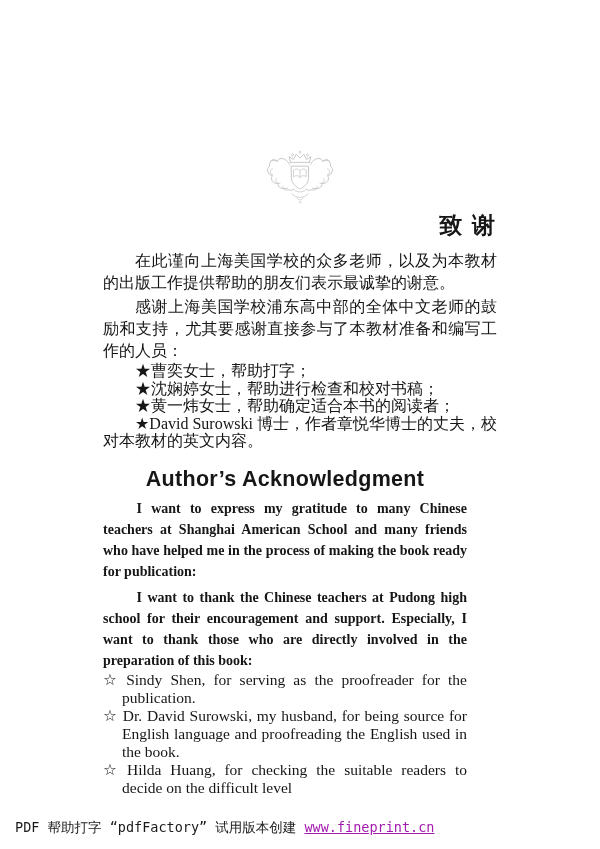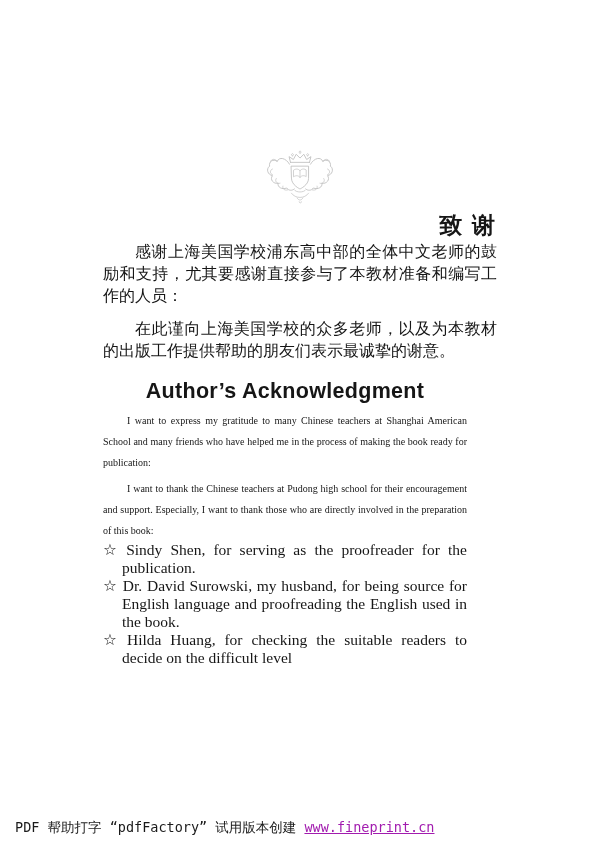--- a/index.html
+++ b/index.html
@@ -50,25 +50,26 @@
   .en-title {
     font-family: "Liberation Sans", "DejaVu Sans", sans-serif;
     font-size: 21.5px;
     font-weight: 700;
     text-align: center;
     margin-top: 17px;
     line-height: 24px;
     letter-spacing: 0.3px;
   }
   .en-para {
-    font-size: 10px;
+    font-size: 14px;
     line-height: 21px;
     text-align: justify;
     text-indent: 2.4em;
     margin: 0;
+    font-weight: bold;
   }
   .en-para.first { margin-top: 7px; }
   .en-para.second { margin-top: 5px; }
   .en-list { margin-top: 0; }
   .en-item {
     font-size: 15.5px;
     line-height: 18px;
     text-align: justify;
     padding-left: 19px;
     text-indent: -19px;
@@ -117,23 +118,29 @@
           <path class="thin" d="M18 12 c-2 -3 -6 -3 -7 0 M13 20 c-3 1 -3 5 0 6 M17 30 c-2 3 1 6 4 5 M24 38 c-1 3 2 5 5 4"></path>
         </g>
 
         <path class="thin" d="M36 42 c2 3 10 3 12 0 M33 45.5 c4 6 14 6 18 0 M39 50.5 c1.5 3 4.5 3 6 0 M41.2 54.5 c0.6 2 1.6 2 2.2 0"></path>
       </g>
     </svg>
   </div>
 
   <div class="page-title">致 谢</div>
 
+  <p class="cn-para first">在此谨向上海美国学校的众多老师，以及为本教材的出版工作提供帮助的朋友们表示最诚挚的谢意。</p>
   <p class="cn-para second">感谢上海美国学校浦东高中部的全体中文老师的鼓励和支持，尤其要感谢直接参与了本教材准备和编写工作的人员：</p>
-  <p class="cn-para first">在此谨向上海美国学校的众多老师，以及为本教材的出版工作提供帮助的朋友们表示最诚挚的谢意。</p>
 
+  <div class="cn-list">
+    <p class="cn-item"><span class="star">★</span><span>曹奕女士，帮助打字；</span></p>
+    <p class="cn-item"><span class="star">★</span><span>沈娴婷女士，帮助进行检查和校对书稿；</span></p>
+    <p class="cn-item"><span class="star">★</span><span>黄一炜女士，帮助确定适合本书的阅读者；</span></p>
+    <p class="cn-item"><span class="star">★</span><span>David Surowski 博士，作者章悦华博士的丈夫，校对本教材的英文内容。</span></p>
+  </div>
 
   <div class="en-section">
     <div class="en-title">Author’s Acknowledgment</div>
 
     <p class="en-para first">I want to express my gratitude to many Chinese teachers at Shanghai American School and many friends who have helped me in the process of making the book ready for publication:</p>
     <p class="en-para second">I want to thank the Chinese teachers at Pudong high school for their encouragement and support. Especially, I want to thank those who are directly involved in the preparation of this book:</p>
 
     <div class="en-list">
       <p class="en-item"><span class="star">☆</span><span>Sindy Shen, for serving as the proofreader for the publication.</span></p>
       <p class="en-item"><span class="star">☆</span><span>Dr. David Surowski, my husband, for being source for English language and proofreading the English used in the book.</span></p>

